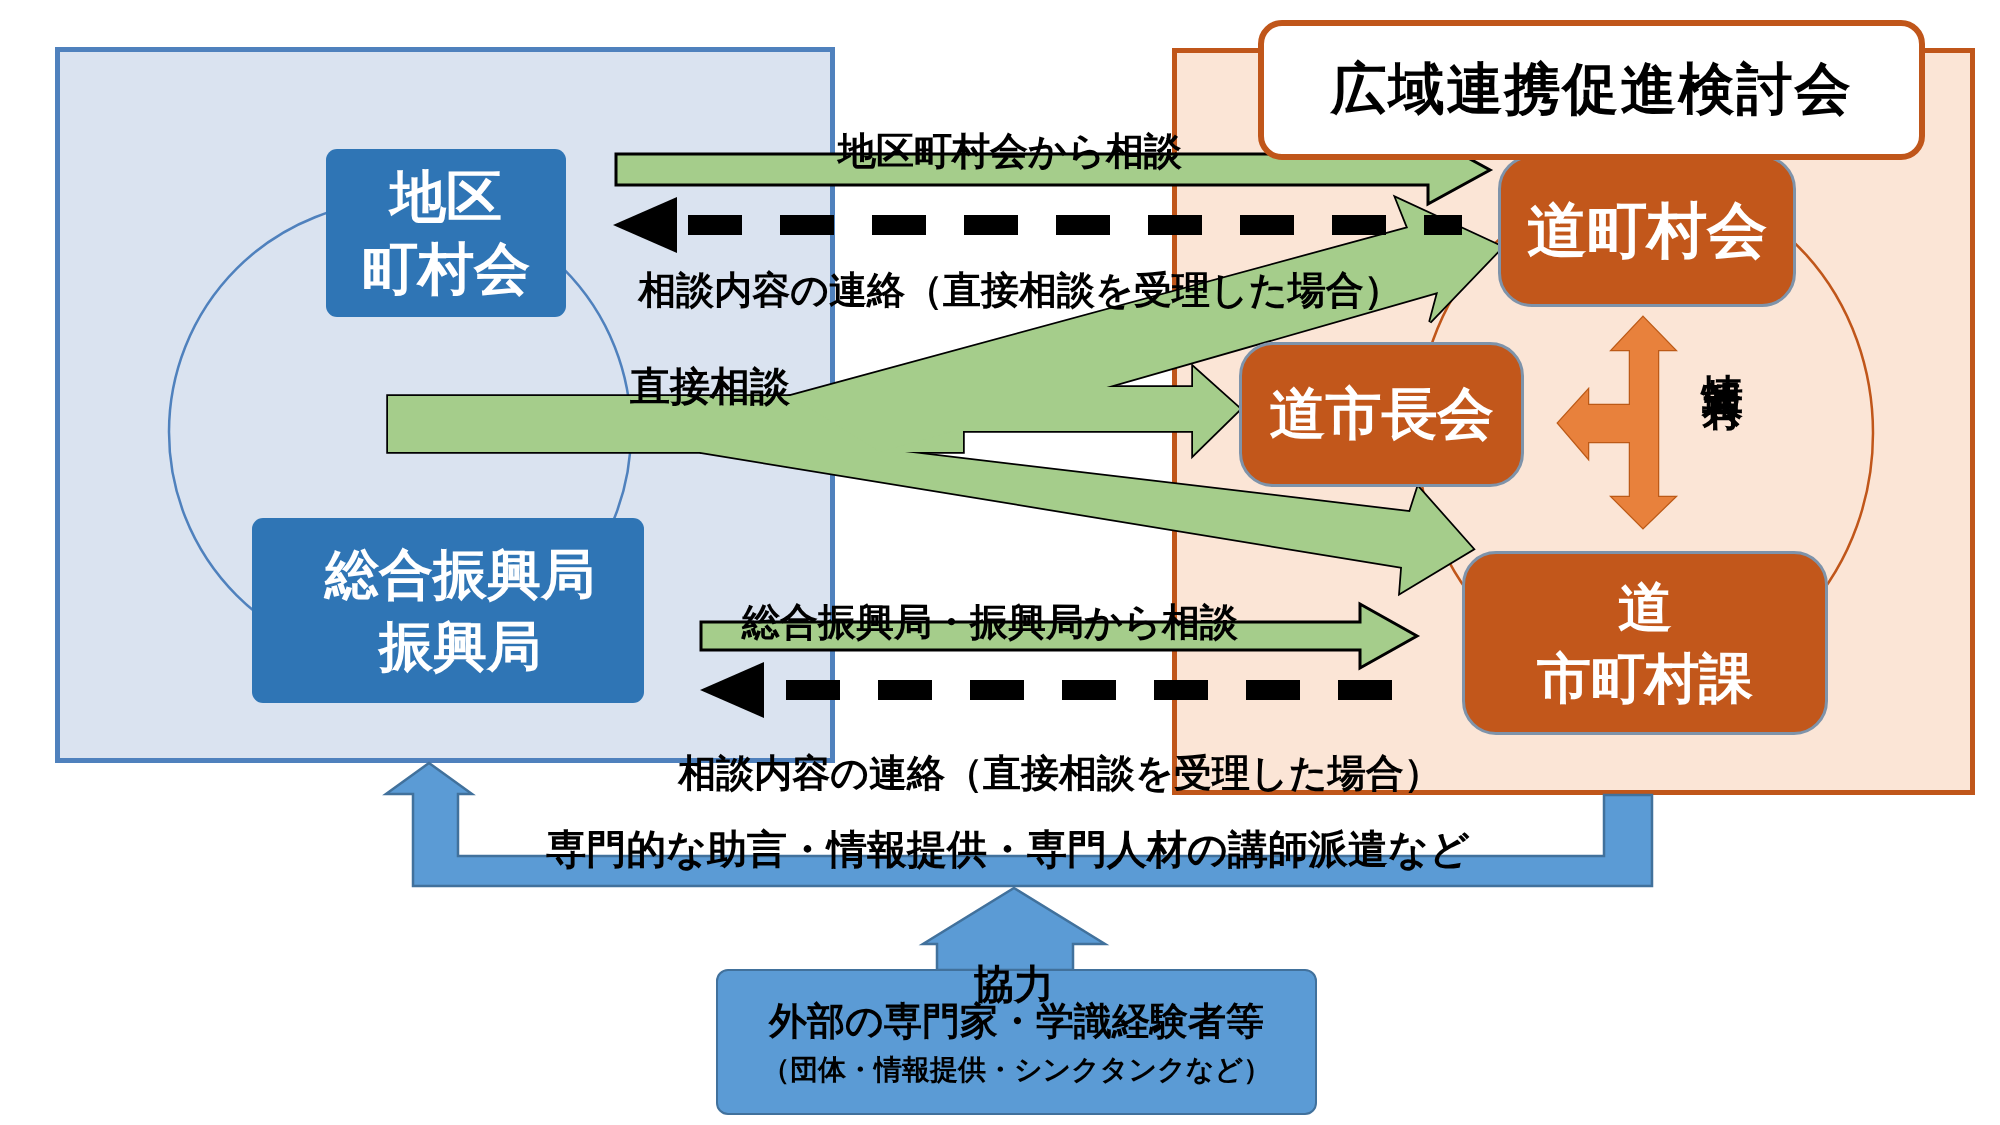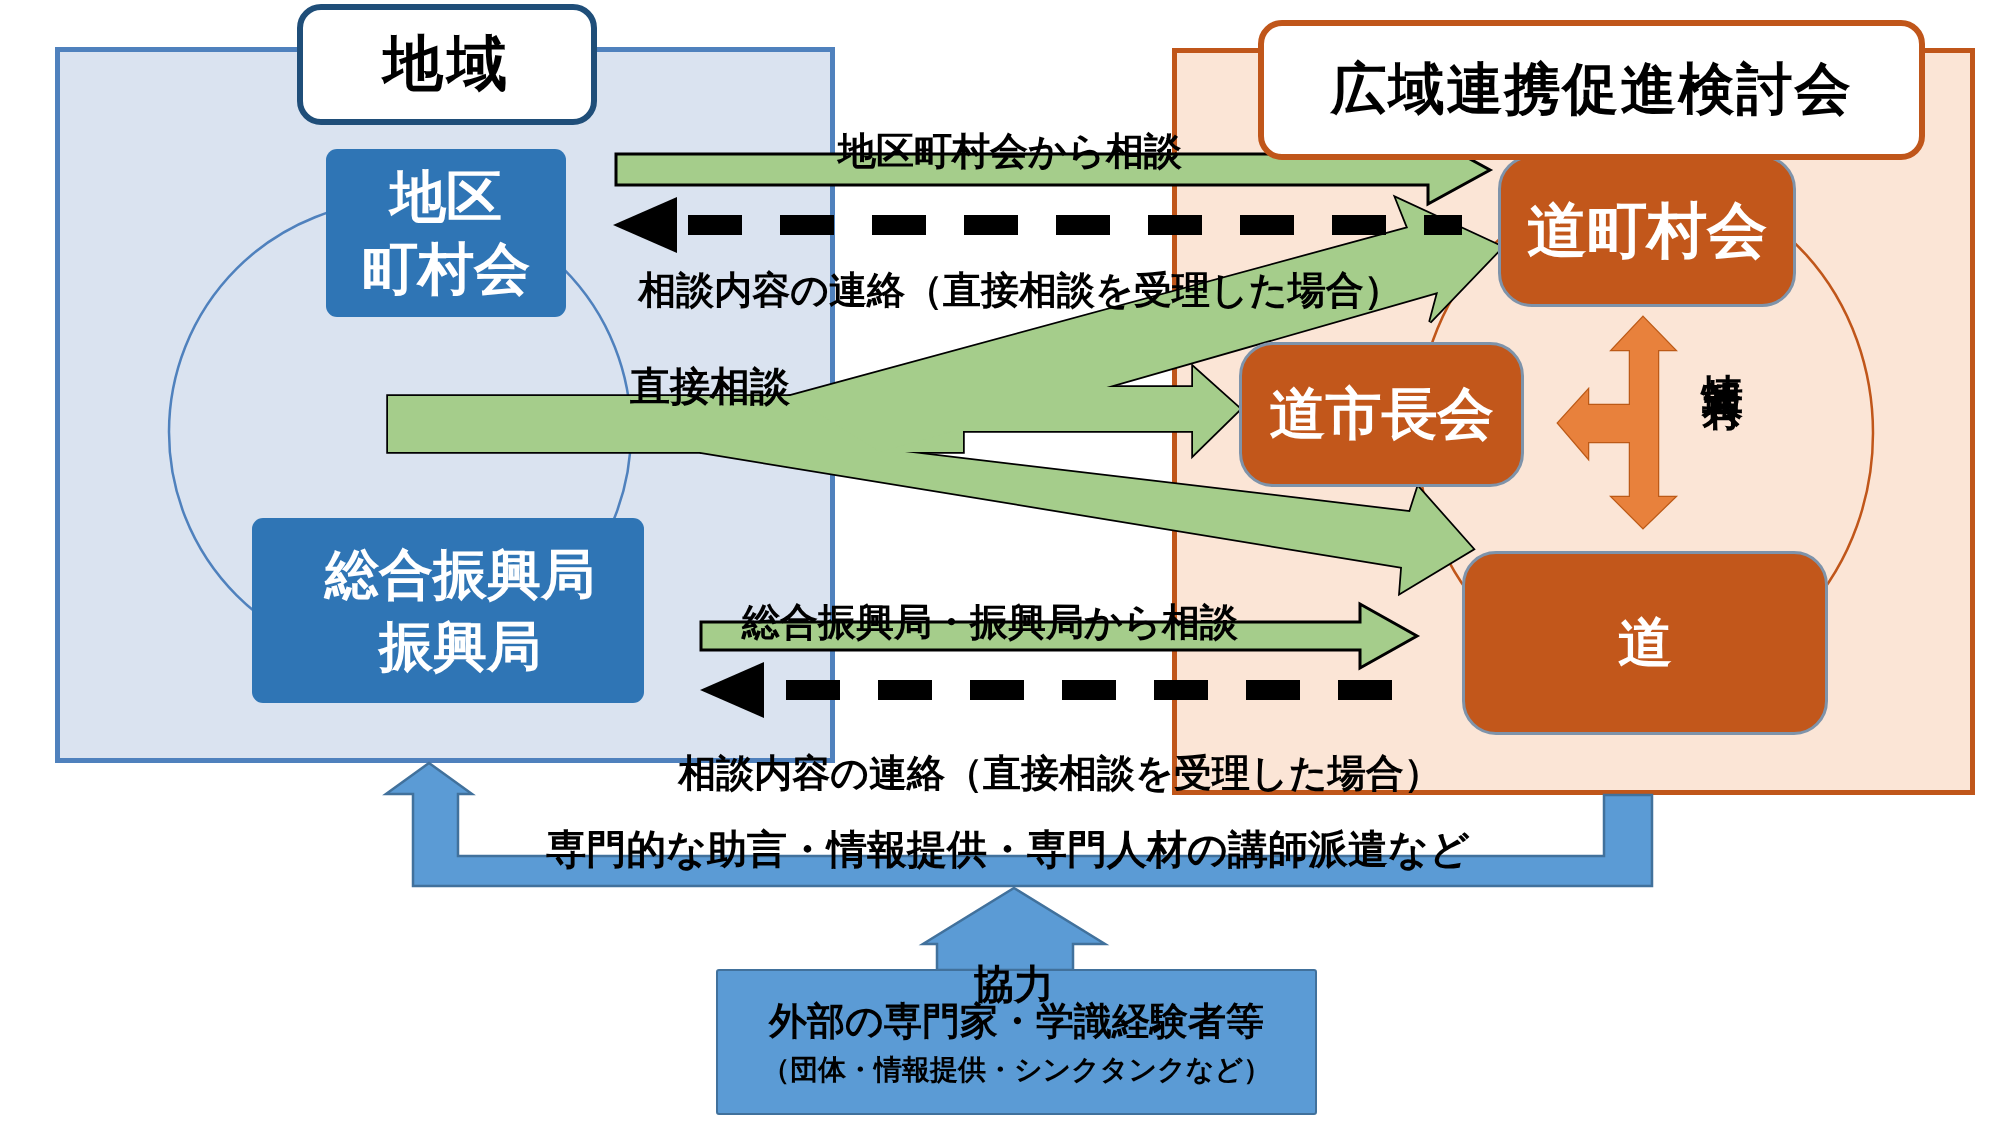--- a/index.html
+++ b/index.html
@@ -26,21 +26,21 @@
   .node-blue{background:#2f75b5;border-radius:11px;}
   .node-orange{background:#c2571b;border:3px solid #7e93aa;border-radius:34px;}
   .n-chiku{left:326px;top:149px;width:240px;height:168px;font-size:56px;line-height:1.28;}
   .n-shichoson{left:69px;top:331px;width:290px;height:176px;font-size:56px;}
   .n-sogo{left:252px;top:518px;width:392px;height:185px;font-size:54px;line-height:1.32;padding-left:24px;}
   .n-dochoson{left:1498px;top:155px;width:298px;height:152px;font-size:60px;}
   .n-doshicho{left:1239px;top:342px;width:285px;height:145px;font-size:56px;}
   .n-doshichosonka{left:1462px;top:551px;width:366px;height:184px;font-size:54px;line-height:1.32;}
   .n-external{
     left:716px;top:969px;width:601px;height:146px;background:#5b9bd5;border:2px solid #41719c;
-    color:#000;border-radius:3px;gap:4px;
+    color:#000;border-radius:12px;gap:4px;
   }
   .n-external .l1{font-size:38px;font-weight:700;}
   .n-external .l2{font-size:28px;font-weight:600;}
   .albl{
     position:absolute;z-index:5;color:#000;font-weight:600;white-space:nowrap;
     transform:translateX(-50%);
     margin-top:22px;
   }
   .albl-38{font-size:38px;}
   .albl-40{font-size:40px;}
@@ -100,23 +100,20 @@
         <polygon points="1643,317 1675,350 1658,350 1658,497 1675,497 1643,528 1612,497 1630,497 1630,350 1612,350"></polygon>
         <polygon points="1558,423 1588,390 1588,405 1635,405 1635,442 1588,442 1588,458"></polygon>
       </g>
     </g>
 
     <polygon points="429,763 472,794 458,794 458,856 1604,856 1604,795 1652,795 1652,886 413,886 413,794 386,794" fill="#5b9bd5" stroke="#41719c" stroke-width="2.5"></polygon>
 
     <polygon points="1014,888 1105,944 1073,944 1073,970 937,970 937,944 923,944" fill="#5b9bd5" stroke="#41719c" stroke-width="2.5"></polygon>
   </svg>
 
-  <div class="tab tab-left">
-    <span>地域</span>
-  </div>
   <div class="tab tab-right">
     <span>広域連携促進検討会</span>
   </div>
 
   <div class="node node-blue n-chiku">
     <div>地区</div>
     <div>町村会</div>
   </div>
   <div class="node node-blue n-sogo">
     <div>総合振興局</div>
@@ -124,20 +121,21 @@
   </div>
 
   <div class="node node-orange n-dochoson">
     <div>道町村会</div>
   </div>
   <div class="node node-orange n-doshicho">
     <div>道市長会</div>
   </div>
   <div class="node node-orange n-doshichosonka">
     <div>道</div>
+    <div>市町村課</div>
   </div>
 
   <div class="node n-external">
     <div class="l1">外部の専門家・学識経験者等</div>
     <div class="l2">（団体・情報提供・シンクタンクなど）</div>
   </div>
 
   <div class="albl albl-38" style="left:1010px;top:104px;">地区町村会から相談</div>
   <div class="albl albl-38" style="left:1020px;top:243px;">相談内容の連絡（直接相談を受理した場合）</div>
   <div class="albl albl-40" style="left:710px;top:337px;">直接相談</div>

